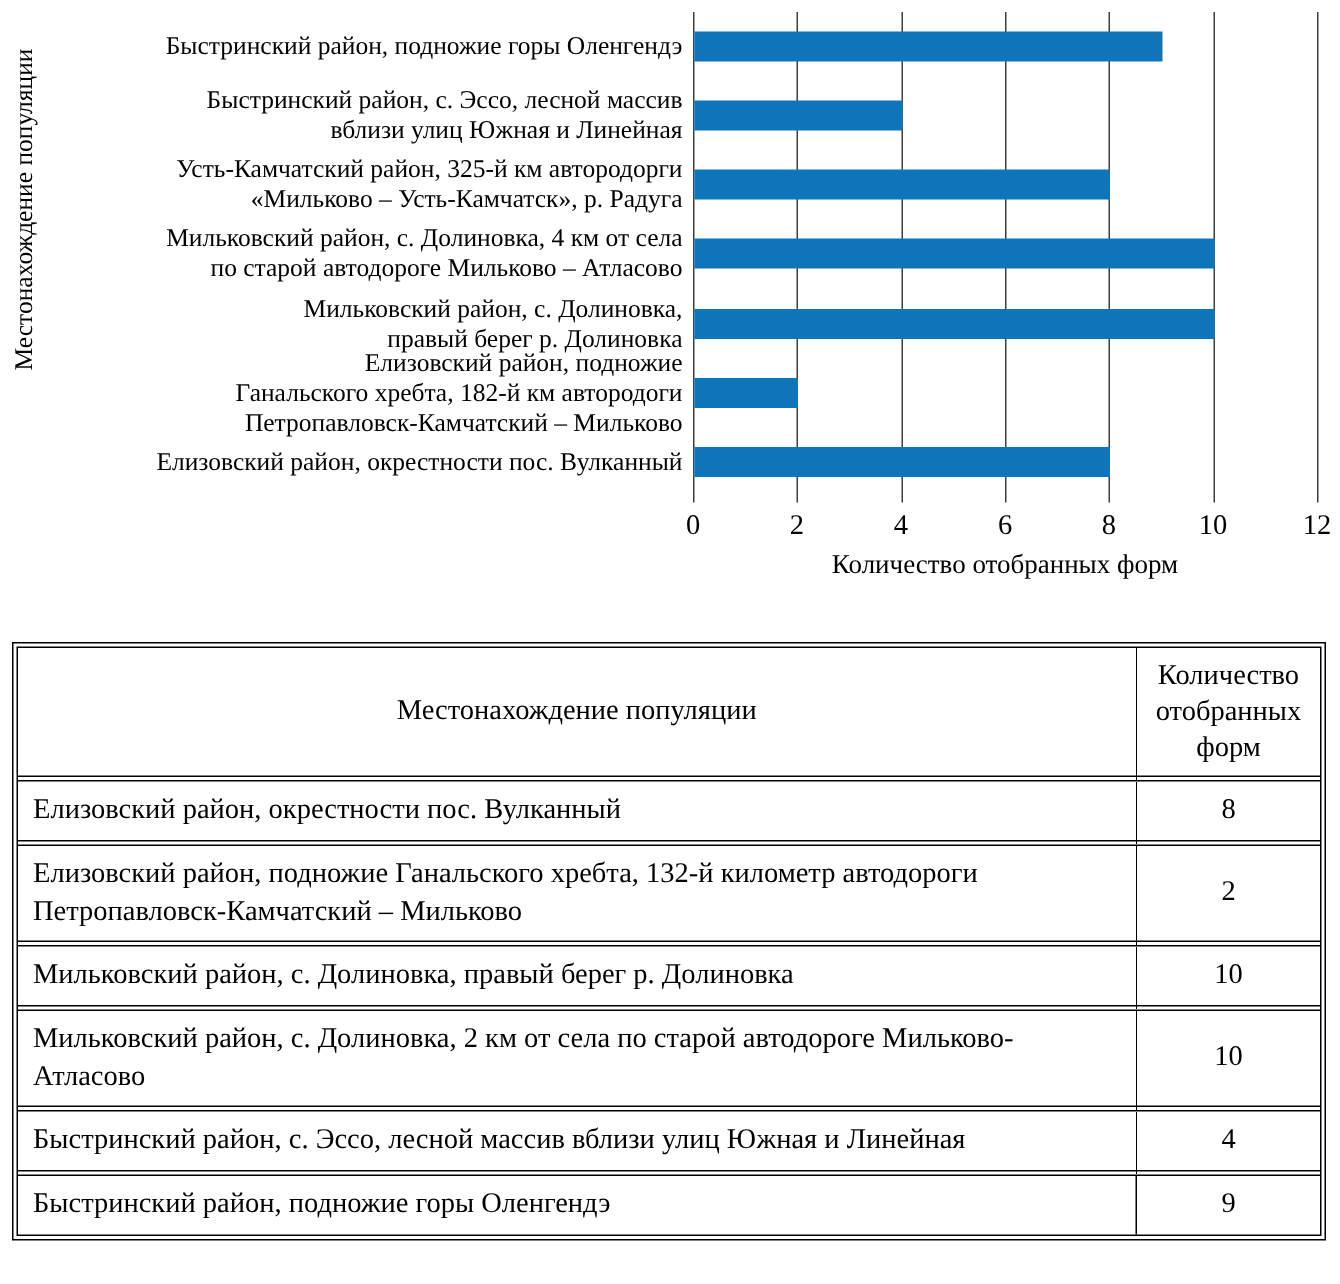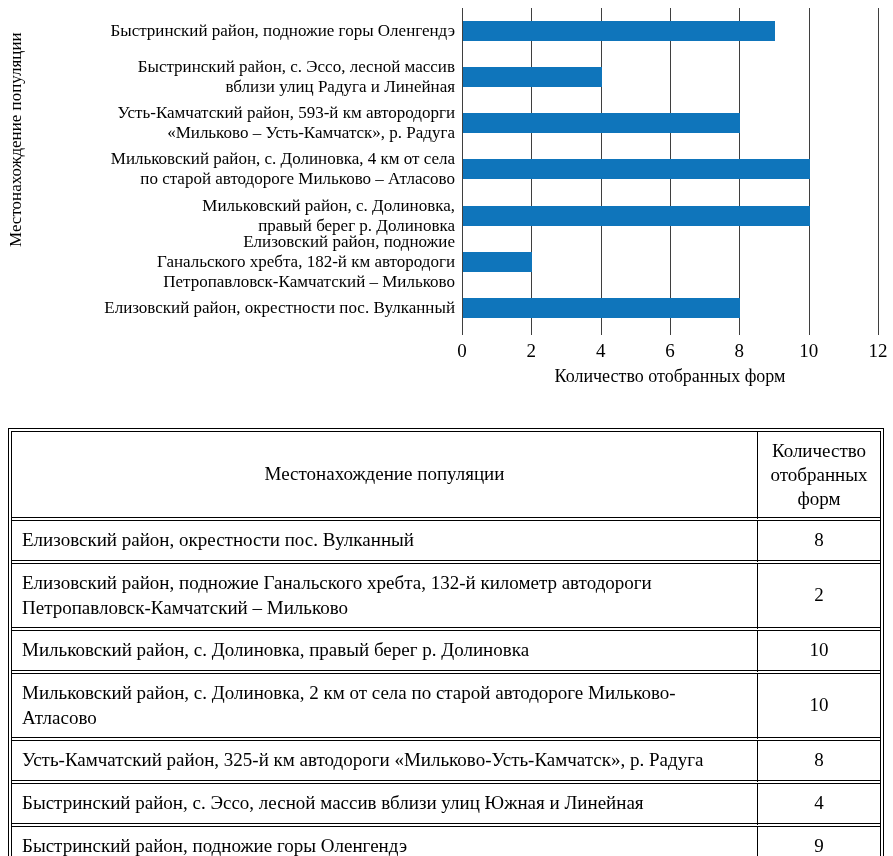--- a/index.html
+++ b/index.html
@@ -70,22 +70,22 @@
 </head>
 <body>
 
 <div class="figure">
 
   <div class="y-title">Местонахождение популяции</div>
 
   <div class="cat-labels">
     <div class="cat-cell">Быстринский район, подножие горы Оленгендэ</div>
     <div class="cat-cell">Быстринский район, с. Эссо, лесной массив
-вблизи улиц Радуга и Линейная</div>
-    <div class="cat-cell">Усть-Камчатский район, 593-й км автородорги
+вблизи улиц Южная и Линейная</div>
+    <div class="cat-cell">Усть-Камчатский район, 325-й км автородорги
 «Мильково – Усть-Камчатск», р. Радуга</div>
     <div class="cat-cell">Мильковский район, с. Долиновка, 4 км от села
 по старой автодороге Мильково – Атласово</div>
     <div class="cat-cell">Мильковский район, с. Долиновка,
 правый берег р. Долиновка</div>
     <div class="cat-cell">Елизовский район, подножие
 Ганальского хребта, 182-й км автородоги
 Петропавловск-Камчатский – Мильково</div>
     <div class="cat-cell">Елизовский район, окрестности пос. Вулканный</div>
   </div>
@@ -151,24 +151,20 @@
   </tr>
   <tr>
     <td class="col-location">Мильковский район, с. Долиновка, правый берег р. Долиновка</td>
     <td class="col-count">10</td>
   </tr>
   <tr>
     <td class="col-location">Мильковский район, с. Долиновка, 2 км от села по старой автодороге Мильково-Атласово</td>
     <td class="col-count">10</td>
   </tr>
   <tr>
-    <td class="col-location">Усть-Камчатский район, 325-й км автодороги «Мильково-Усть-Камчатск», р. Радуга</td>
-    <td class="col-count">8</td>
-  </tr>
-  <tr>
     <td class="col-location">Быстринский район, с. Эссо, лесной массив вблизи улиц Южная и Линейная</td>
     <td class="col-count">4</td>
   </tr>
   <tr>
     <td class="col-location">Быстринский район, подножие горы Оленгендэ</td>
     <td class="col-count">9</td>
   </tr>
 </tbody>
   </table>
 

